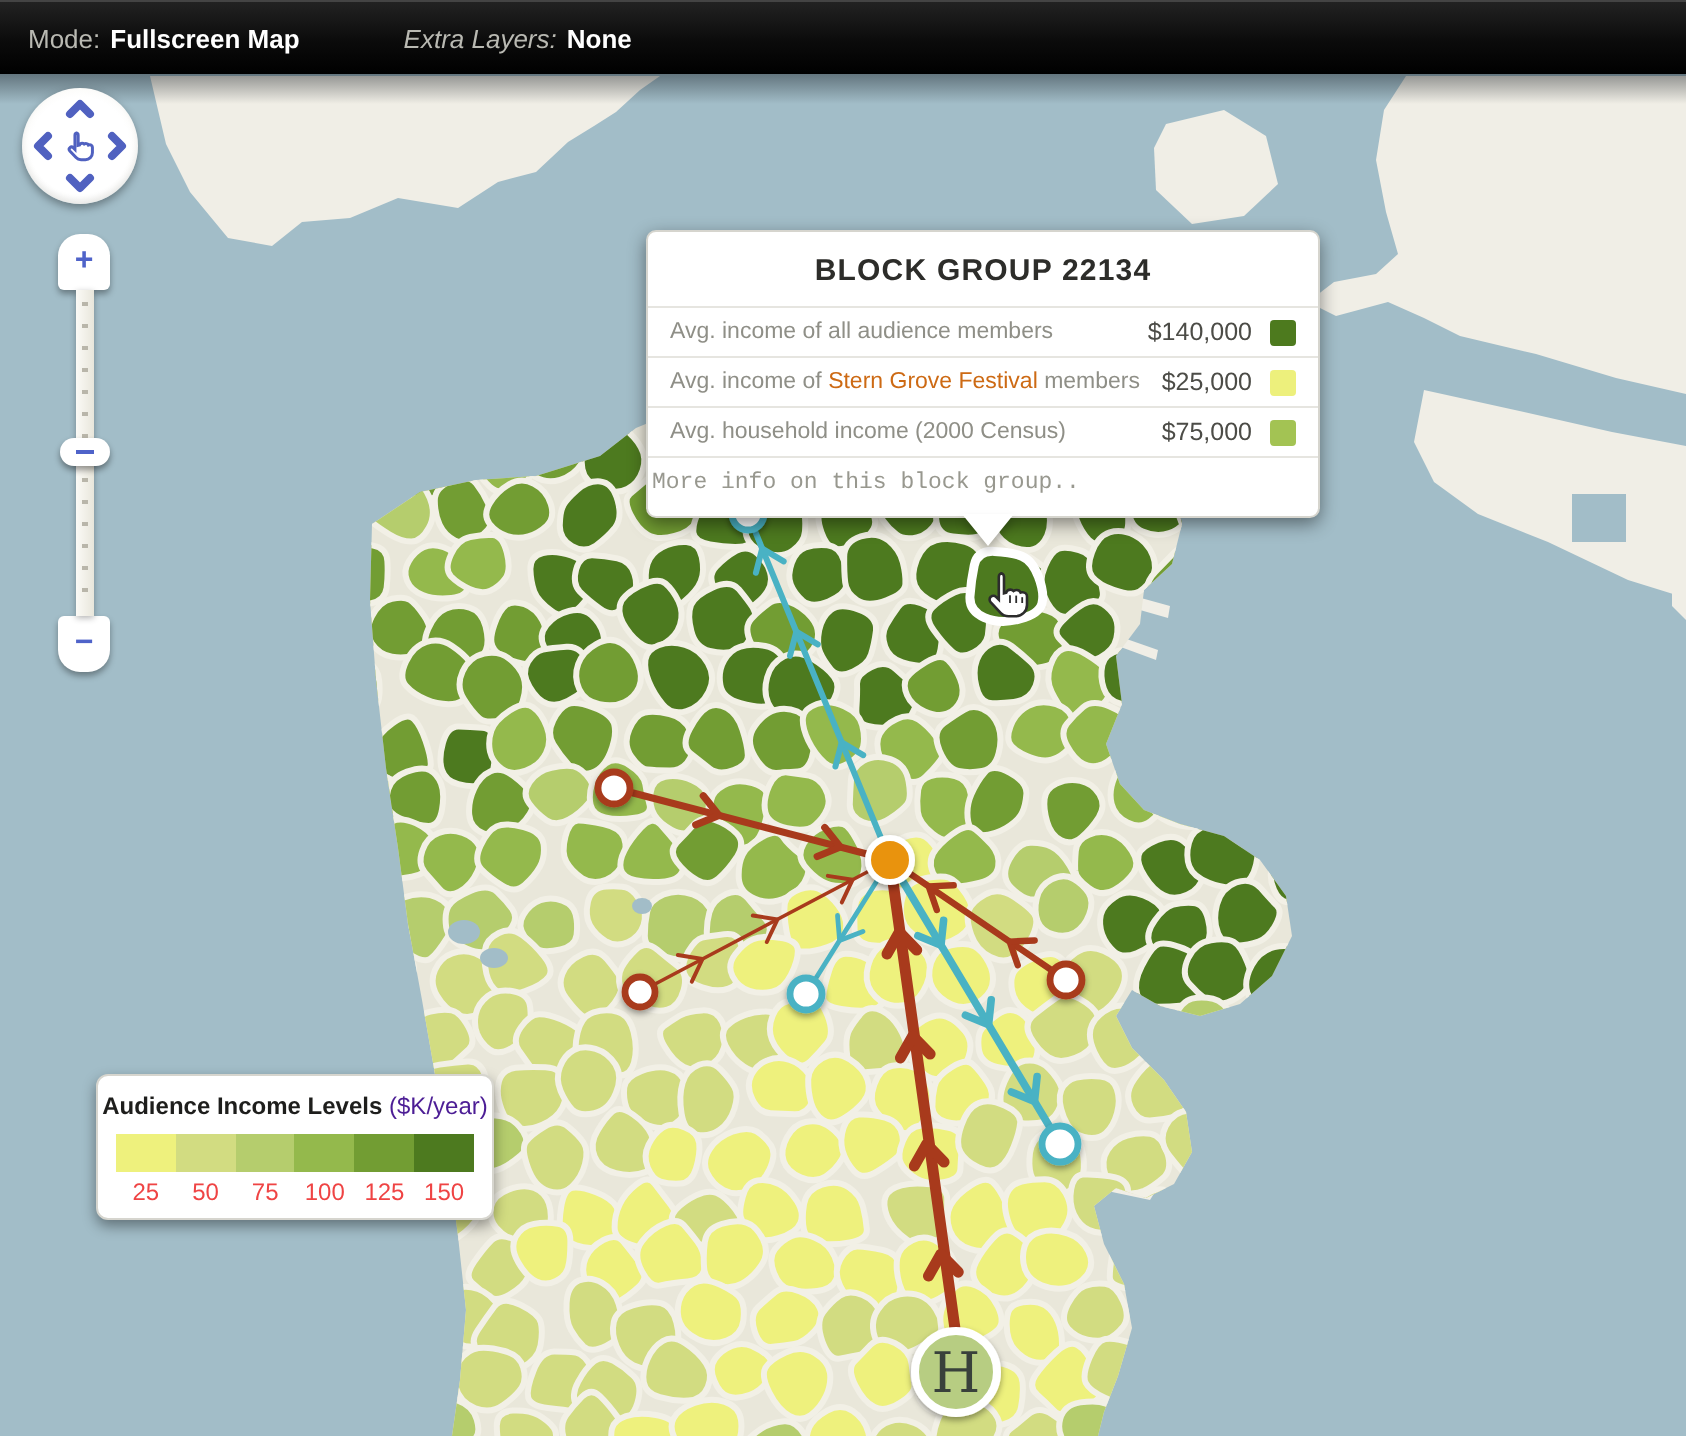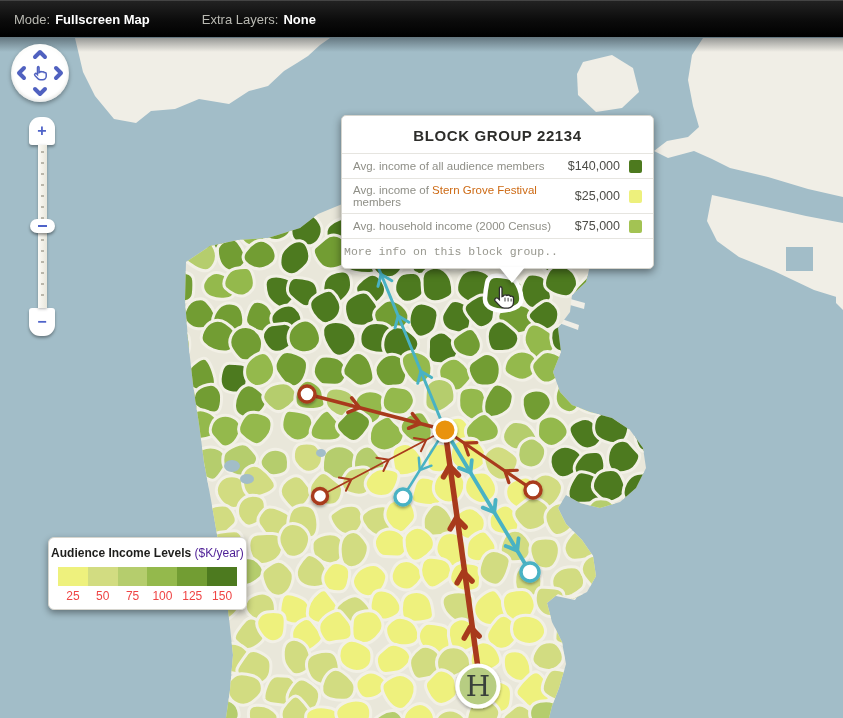--- a/index.html
+++ b/index.html
@@ -6,21 +6,21 @@
   .stage{position:relative;width:843px;height:718px;overflow:hidden;
          font-family:"Liberation Sans",sans-serif;background:#a2bdc8;}
   
   .topbar{position:absolute;top:0;left:0;width:100%;height:37px;z-index:10;
           background:linear-gradient(#222 0,#0b0b0b 55%,#000 100%);
           border-top:1px solid #444;box-sizing:border-box;
           display:flex;align-items:center;font-size:13px;color:#b9b9b2;}
   .topbar .grp{display:flex;align-items:center;text-align:center;}
   .topbar .lbl{margin-left:14px;}
   .topbar .val{color:#fff;font-weight:bold;margin-left:5px;}
-  .topbar .grp+ .grp .lbl{margin-left:52px;}
+  .topbar .grp+ .grp .lbl{margin-left:52px;font-style:italic;}
   .topshadow{position:absolute;top:37px;left:0;width:100%;height:15px;z-index:5;
              background:linear-gradient(rgba(12,18,24,.42),rgba(12,18,24,0));pointer-events:none;}
   
   #mapsvg{position:absolute;top:0;left:0;z-index:1;}
   
   .pan{position:absolute;left:11px;top:44px;width:58px;height:58px;border-radius:50%;z-index:15;
        background:radial-gradient(#ffffff 60%,#f2f1ea 100%);
        box-shadow:0 2px 4px rgba(0,0,0,.35), inset 0 -2px 3px rgba(0,0,0,.08);}
   .pan svg{position:absolute;left:0;top:0;}
   
@@ -32,21 +32,21 @@
   .zminus{border-radius:3px 3px 11px 11px;}
   .ztrack{position:relative;width:9px;height:163px;margin:0 auto;
           background:linear-gradient(90deg,#fbfaf6,#e8e6db);
           box-shadow:0 1px 3px rgba(0,0,0,.3);}
   .zticks{position:absolute;left:3px;top:6px;width:3px;height:150px;
           background:repeating-linear-gradient(#b9b6aa 0 2px,transparent 2px 11px);}
   .zthumb{position:absolute;left:-8px;top:74px;width:25px;height:14px;background:#fff;
           border-radius:8px;box-shadow:0 2px 3px rgba(0,0,0,.4);cursor:grab;}
   .zthumb::after{content:"";position:absolute;left:8px;top:6px;width:9px;height:2px;background:#4f63c9;}
   
-  .popup{position:absolute;left:341px;top:115px;width:313px;z-index:20;background:#fff;
+  .popup{position:absolute;left:323px;top:115px;width:337px;z-index:20;background:#fff;
          border:1px solid #d6d5ce;border-radius:5px;box-shadow:0 3px 9px rgba(0,0,0,.45);
          box-sizing:border-box;}
   .popup .tail{position:absolute;left:157px;bottom:-15px;width:0;height:0;
                border-left:13px solid transparent;border-right:13px solid transparent;
                border-top:16px solid #fff;filter:drop-shadow(0 3px 2px rgba(0,0,0,.25));}
   .ptitle{text-align:center;font-weight:bold;font-size:15px;letter-spacing:.6px;color:#2d2d2a;
           padding:11px 8px 9px;}
   .prow{display:flex;align-items:center;border-top:1px solid #e6e5e0;
         padding:5px 11px;font-size:11.5px;color:#8f8f87;}
   .prow .val{margin-left:auto;color:#4c4c47;font-size:12.5px;}

